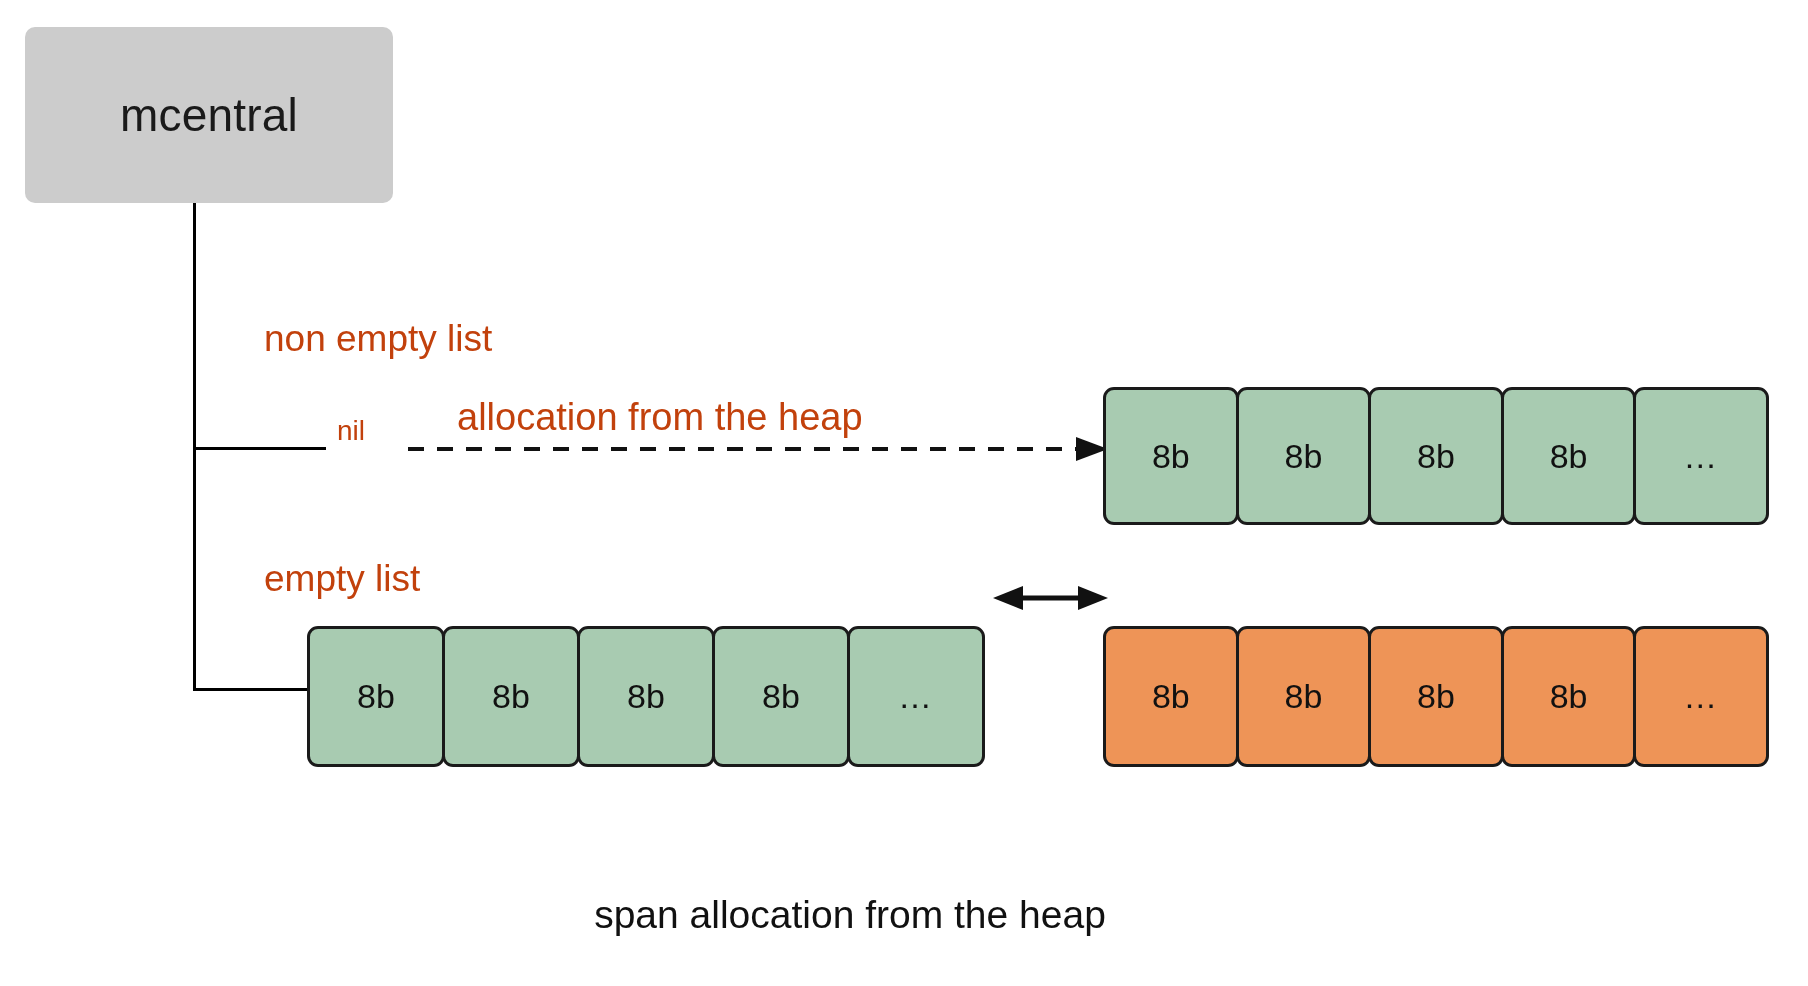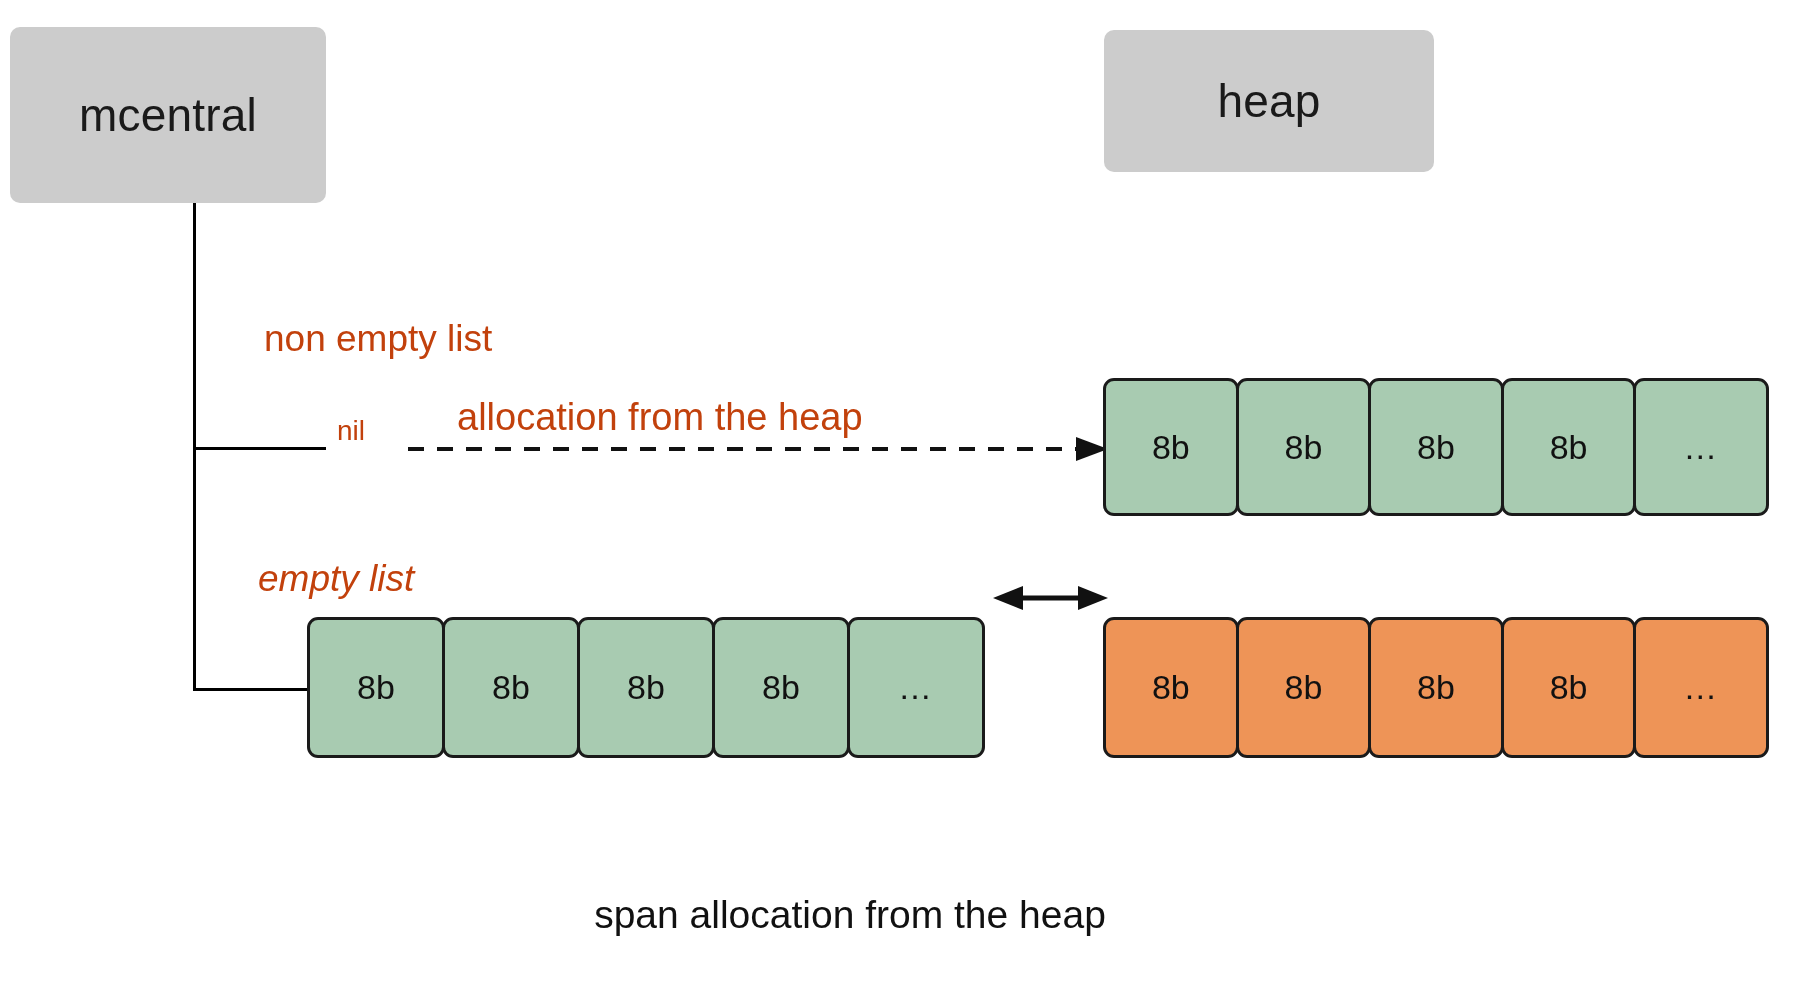--- a/index.html
+++ b/index.html
@@ -24,21 +24,21 @@
     position: absolute;
     background: #cccccc;
     border-radius: 10px;
     display: flex;
     align-items: center;
     justify-content: center;
     font-size: 46px;
     color: #1a1a1a;
     letter-spacing: 0.2px;
   }
-  #mcentral-box { left: 10px;  top: 27px;  width: 316px; height: 176px; }
+  #mcentral-box { left: 25px;  top: 27px;  width: 368px; height: 176px; }
   #heap-box     { left: 1104px; top: 30px; width: 330px; height: 142px; }
 
   
   .line-v {
     position: absolute;
     width: 3px;
     background: #000000;
   }
   .line-h {
     position: absolute;
@@ -50,21 +50,21 @@
   #branch-empty    { left: 193px; top: 688px; width: 120px; }
 
   
   .label {
     position: absolute;
     font-size: 37px;
     color: #c2410c;
     white-space: nowrap;
   }
   #label-nonempty  { left: 264px; top: 318px; }
-  #label-empty     { left: 258px; top: 558px; font-style: italic; }
+  #label-empty     { left: 264px; top: 558px; }
   #label-nil       { left: 337px; top: 415px; font-size: 28px; }
   #label-alloc     { left: 457px; top: 396px; font-size: 38px; }
 
   
   #dashed-arrow {
     position: absolute;
     left: 408px;
     top: 435px;
     width: 700px;
     height: 28px;
@@ -88,20 +88,21 @@
     box-sizing: border-box;
     height: 100%;
     border: 3px solid #1a1a1a;
     border-radius: 11px;
     display: flex;
     align-items: center;
     justify-content: center;
     font-size: 34px;
     color: #111111;
     margin-right: -3px;
+    margin-top: 9px;
   }
   .cell:last-child { margin-right: 0; }
   .cell.green  { background: #a8cbb1; }
   .cell.orange { background: #ee9457; }
   .cell .ellipsis { font-size: 34px; letter-spacing: 2px; }
 
   #row-heap-green  { left: 1103px; top: 378px; width: 678px; height: 138px; }
   #row-left-green  { left: 307px;  top: 617px; width: 690px; height: 141px; }
   #row-heap-orange { left: 1103px; top: 617px; width: 678px; height: 141px; }
   #row-heap-green .cell  { width: 135.6px; }
@@ -119,21 +120,20 @@
     color: #111111;
   }
 </style>
 </head>
 <body>
 
 <div id="canvas">
 
   <div id="mcentral-box" class="grey-box">mcentral</div>
 
-  <div id="heap-box" class="grey-box">heap</div>
 
   <div id="trunk-line" class="line-v"></div>
   <div id="branch-nonempty" class="line-h"></div>
   <div id="branch-empty" class="line-h"></div>
 
   <div id="label-nonempty" class="label">non empty list</div>
 
   <div id="label-empty" class="label">empty list</div>
 
   <div id="label-nil" class="label">nil</div>

